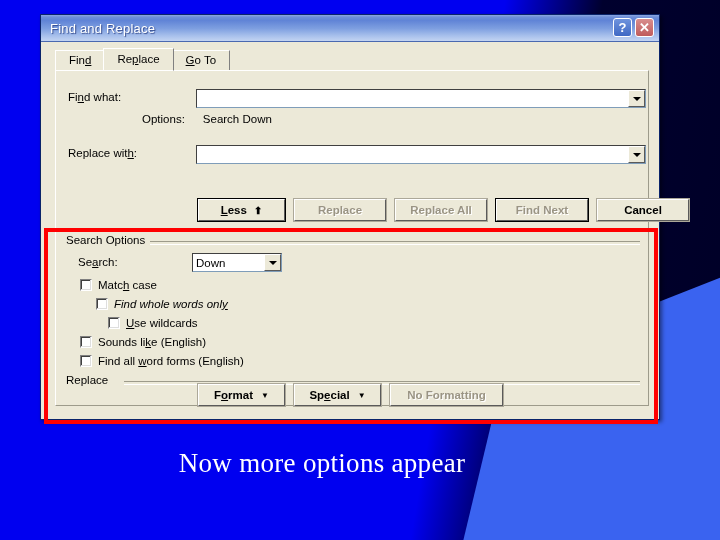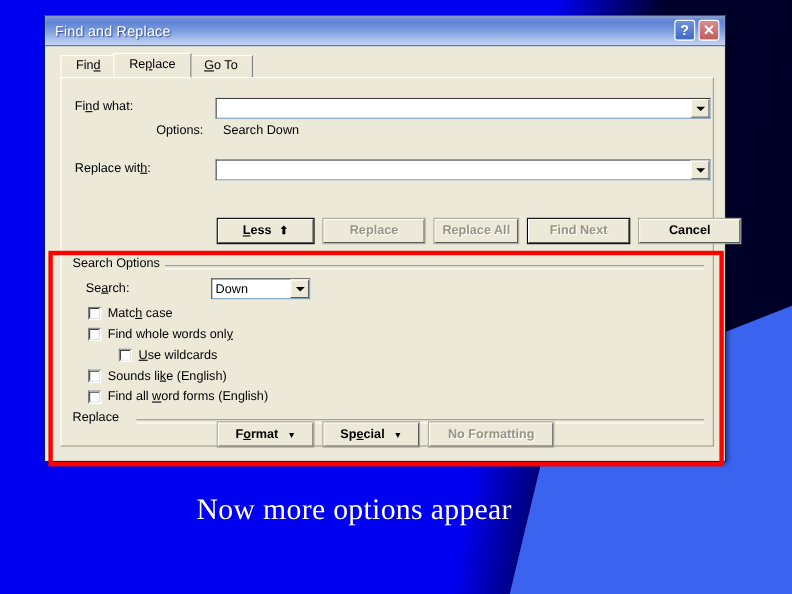--- a/index.html
+++ b/index.html
@@ -350,21 +350,21 @@
       </div>
 
       <div style="position:absolute; left:142px; top:128px; display:flex; gap:9px;">
         <div class="btn default" style="width:87px;">
           <span><u>L</u>ess</span>
           <span class="updown">⬆</span>
         </div>
         <div class="btn disabled" style="width:92px;">
           <span>Replace</span>
         </div>
-        <div class="btn disabled" style="width:76px;">
+        <div class="btn disabled" style="width:92px;">
           <span>Replace All</span>
         </div>
         <div class="btn disabled focus" style="width:92px;">
           <span>Find Next</span>
         </div>
         <div class="btn" style="width:92px;">
           <span>Cancel</span>
         </div>
       </div>
 
@@ -380,21 +380,21 @@
         <span class="val">Down</span>
         <span class="arrowbtn">
             <span class="caret"></span>
           </span>
       </div>
 
       <div class="check" style="left:24px; top:208px;">
         <span class="cbox"></span>
         <span class="lbl">Matc<u>h</u> case</span>
       </div>
-      <div class="check" style="left:24px; top:227px;">
+      <div class="check" style="left:40px; top:227px;font-style:italic;">
         <span class="cbox"></span>
         <span class="lbl">Find whole words onl<u>y</u></span>
       </div>
       <div class="check" style="left:24px; top:246px;margin-left:28px;">
         <span class="cbox"></span>
         <span class="lbl"><u>U</u>se wildcards</span>
       </div>
       <div class="check" style="left:24px; top:265px;">
         <span class="cbox"></span>
         <span class="lbl">Sounds li<u>k</u>e (English)</span>

